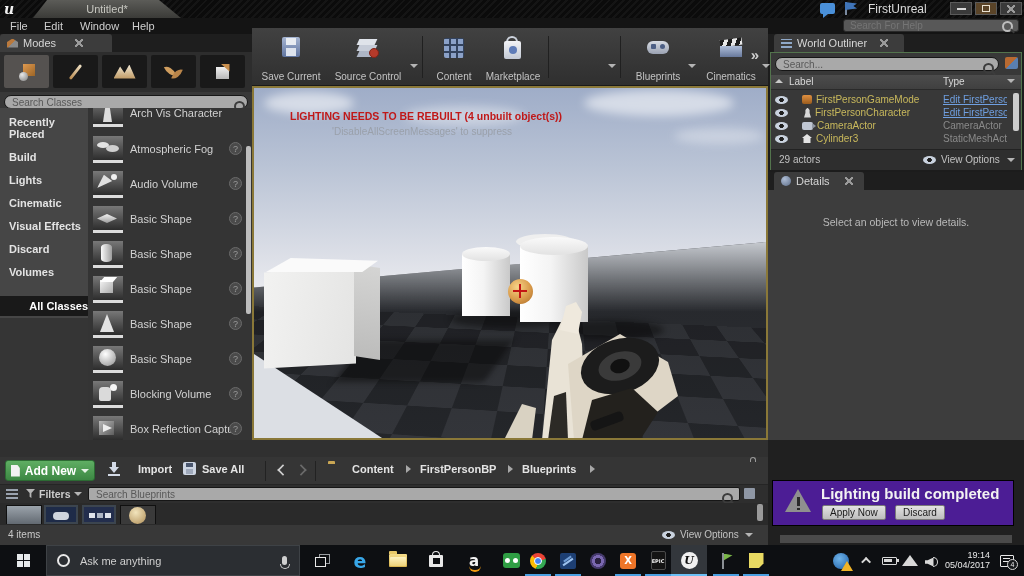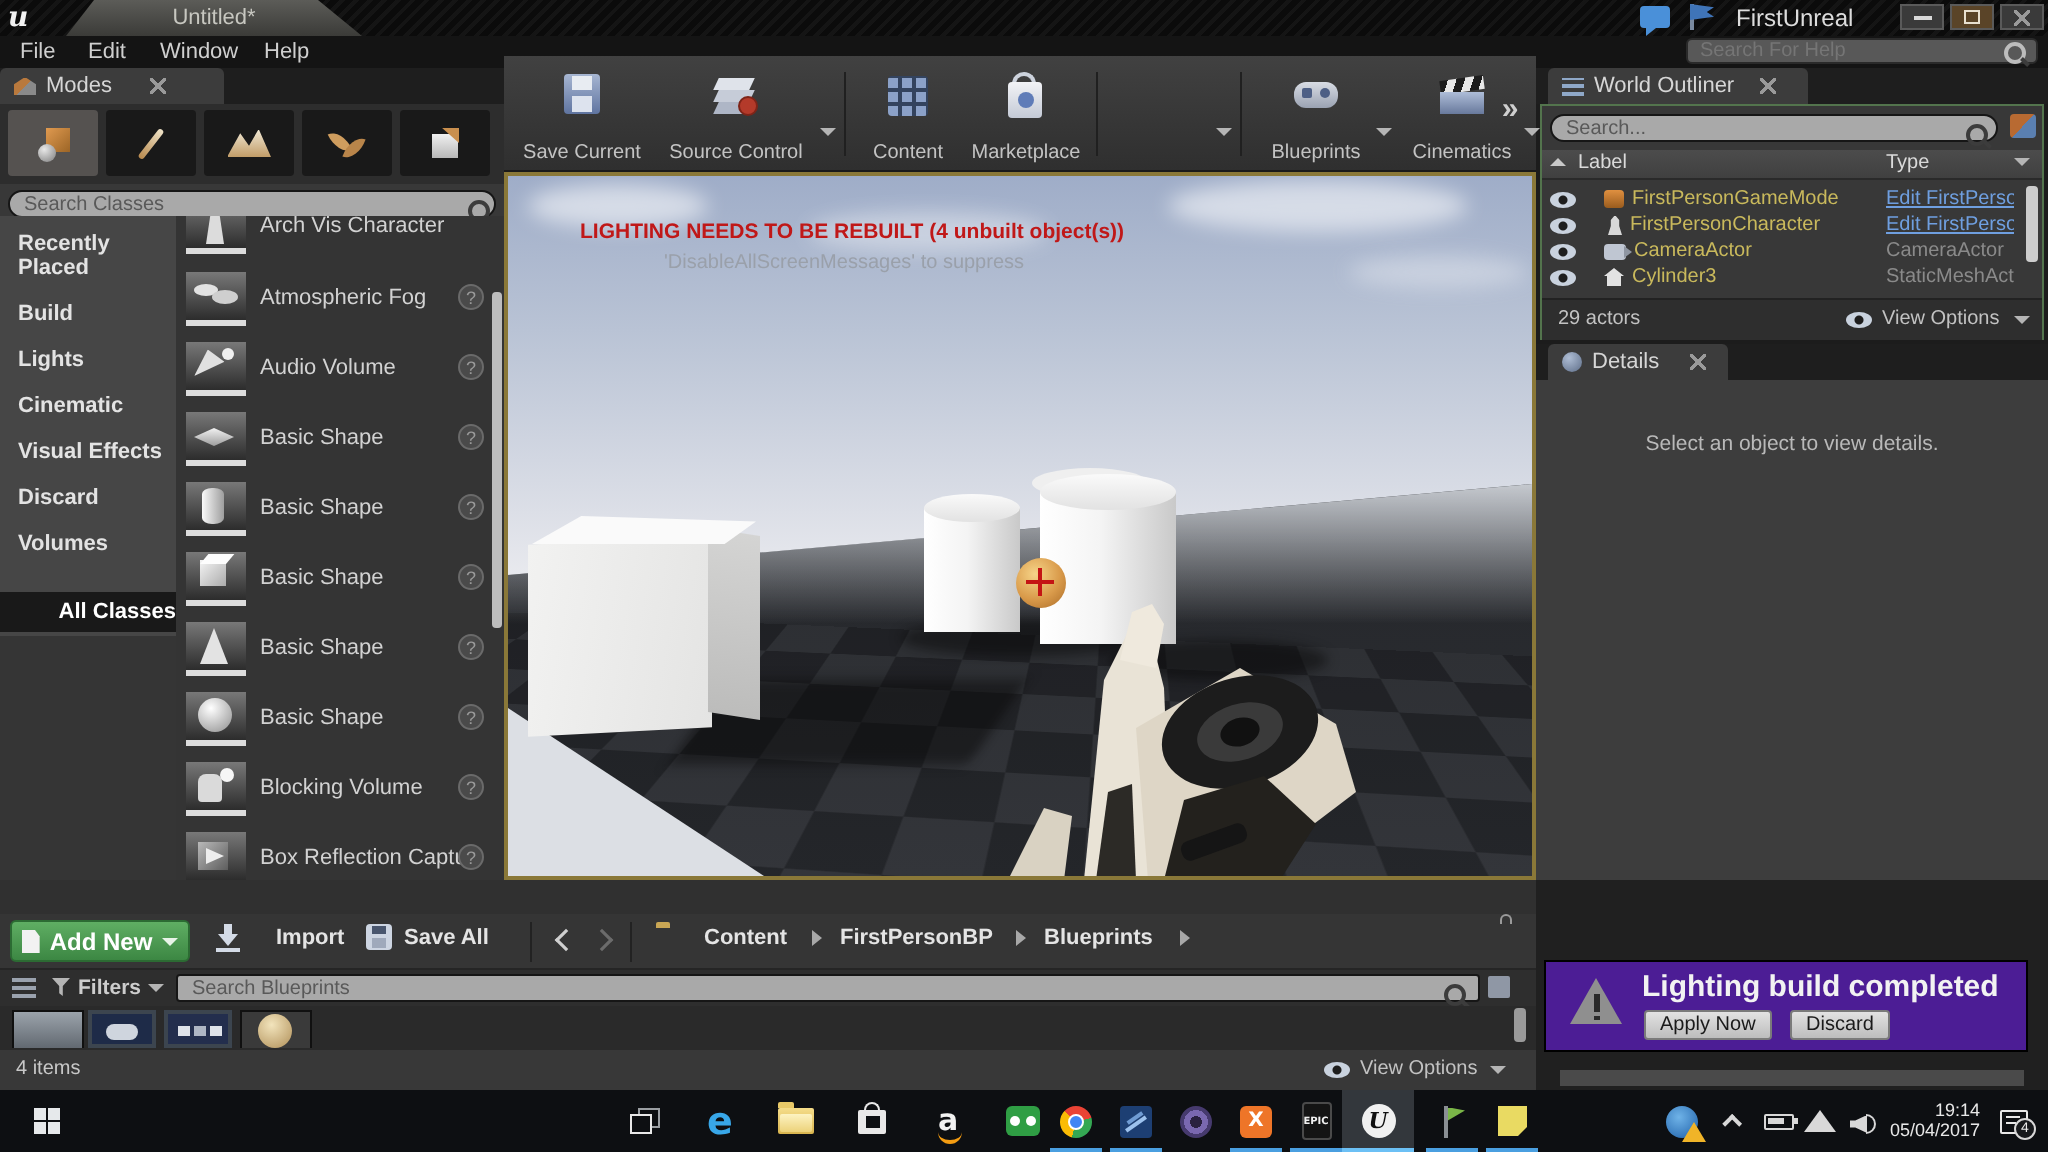--- a/index.html
+++ b/index.html
@@ -550,20 +550,27 @@
 
   <div class="abs" id="taskbar">
     <div class="tb-slot" style="left:0;width:46px;">
       <span style="display:grid;grid-template-columns:6px 6px;grid-template-rows:6px 6px;gap:1px;">
         <span style="background:#e6e9eb;"></span>
           <span style="background:#e6e9eb;"></span>
         <span style="background:#e6e9eb;"></span>
           <span style="background:#e6e9eb;"></span>
       </span>
     </div>
+    <div class="abs" style="left:46px;top:0;width:254px;height:31px;background:#2b2e32;border:1px solid #3e4246;box-sizing:border-box;display:flex;align-items:center;">
+      <span style="width:13px;height:13px;border:2px solid #e8e8e8;border-radius:50%;margin-left:10px;box-sizing:border-box;"></span>
+      <span style="margin-left:10px;font-size:11px;color:#cfcfcf;">Ask me anything</span>
+      <span style="position:absolute;right:12px;width:5px;height:9px;background:#cfcfcf;border-radius:3px;">
+        <span style="position:absolute;left:-2.5px;bottom:-4px;width:10px;height:5px;border:1.5px solid #cfcfcf;border-top:none;border-radius:0 0 6px 6px;box-sizing:border-box;"></span>
+      </span>
+    </div>
     <div class="tb-slot" style="left:304px;width:36px;">
       <span style="position:relative;width:15px;height:13px;">
         <span style="position:absolute;right:0;top:0;width:11px;height:10px;border:1.5px solid #9a9ea2;box-sizing:border-box;"></span>
         <span style="position:absolute;left:0;bottom:0;width:11px;height:10px;border:1.5px solid #e8e8e8;background:#0d0f12;box-sizing:border-box;"></span>
       </span>
     </div>
 
     <div class="tb-slot" style="left:342px;width:36px;">
       <span style="font:bold 19px 'DejaVu Sans',sans-serif;color:#38a7e8;">e</span>
     </div>

